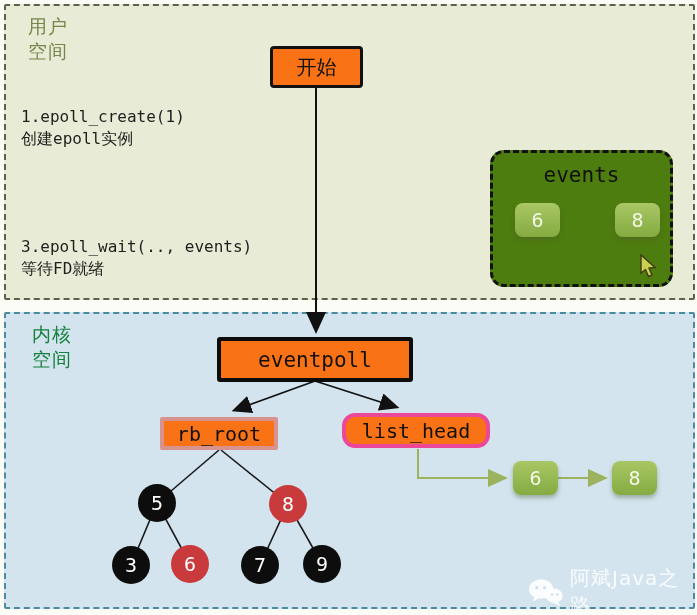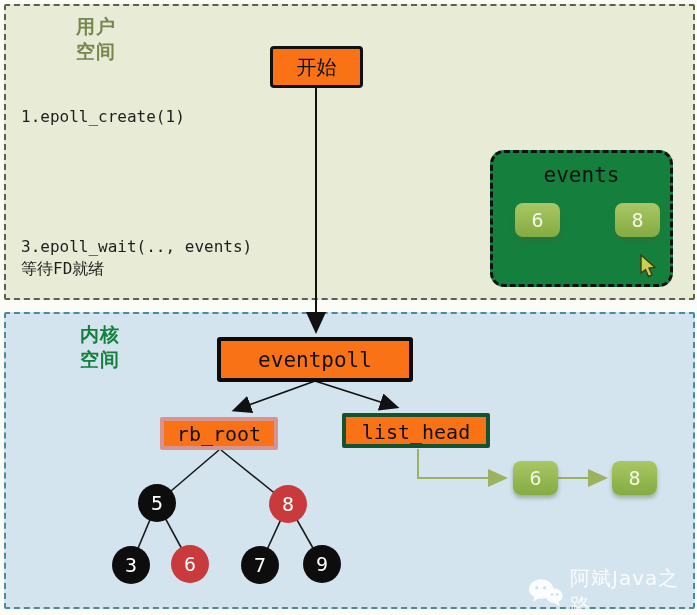--- a/index.html
+++ b/index.html
@@ -11,22 +11,22 @@
   
   .user-area{
     position:absolute;left:4px;top:4px;width:687px;height:292px;
     background:#e8ecd6;border:2px dashed #5c624a;border-radius:2px;
   }
   .kernel-area{
     position:absolute;left:4px;top:312px;width:687px;height:293px;
     background:#d3e4ee;border:2px dashed #4b8ba0;border-radius:2px;
   }
   .region-label{
-    position:absolute;font-weight:bold;font-size:19px;line-height:25px;
-    white-space:pre-line;letter-spacing:1px;margin-left:48px;
+    position:absolute;font-weight:normal;font-size:19px;line-height:25px;
+    white-space:pre-line;letter-spacing:1px;
   }
   .region-label.user{left:28px;top:14px;color:#76864c;}
   .region-label.kernel{left:32px;top:322px;color:#15803d;}
   
   .step{
     position:absolute;left:21px;color:#1e1e1c;
     font-family:"DejaVu Sans Mono",monospace;font-size:16px;line-height:22px;
   }
   .step.s1{top:106px;} .step.s2{top:172px;} .step.s3{top:236px;}
   
@@ -35,26 +35,26 @@
   .flowbox{
     position:absolute;background:#f97316;display:flex;align-items:center;justify-content:center;
     font-family:"DejaVu Sans Mono",monospace;color:#111;
   }
   .start-box{left:270px;top:46px;width:87px;height:36px;border:3px solid #111;
     border-radius:4px;font-size:20px;font-family:"DejaVu Sans",sans-serif;}
   .eventpoll-box{left:217px;top:337px;width:188px;height:37px;border:4px solid #0c0c0c;
     border-radius:3px;font-size:21px;}
   .rbroot-box{left:160px;top:417px;width:110px;height:25px;border:4px solid #d9938e;
     border-radius:2px;font-size:20px;}
-  .listhead-box{left:342px;top:413px;width:140px;height:27px;border:4px solid #14532d;
-    border-radius:2px;font-size:20px;align-items:flex-end;}
+  .listhead-box{left:342px;top:413px;width:140px;height:27px;border:4px solid #ec4899;
+    border-radius:13px;font-size:20px;}
   
   .events-panel{
     position:absolute;left:490px;top:150px;width:177px;height:131px;
-    background:#15803d;border:3px dashed #111;border-radius:14px;
+    background:#4d7c0f;border:3px dashed #111;border-radius:14px;
   }
   .events-title{
     position:absolute;left:0;right:0;top:10px;text-align:center;
     font-family:"DejaVu Sans Mono",monospace;font-size:21px;color:#111;
   }
   .chip{
     position:absolute;width:45px;height:34px;border-radius:8px;
     background:linear-gradient(180deg,#a9c765 0%,#84ab41 100%);
     box-shadow:0 3px 4px rgba(80,90,50,.4);
     display:flex;align-items:center;justify-content:center;
@@ -116,20 +116,21 @@
     <line x1="558" y1="478" x2="604" y2="478" stroke="#9cb25f" stroke-width="2" marker-end="url(#mArrO)"></line>
   </svg>
 
   <div class="region-label user">用户
 空间</div>
   <div class="region-label kernel">内核
 空间</div>
 
   <div class="step s1">
     <div>1.epoll_create(1)</div>
+    <div>创建epoll实例</div>
   </div>
   <div class="step s3">
     <div>3.epoll_wait(.., events)</div>
     <div>等待FD就绪</div>
   </div>
 
   <div class="flowbox start-box">
     <span>开始</span>
   </div>
 

